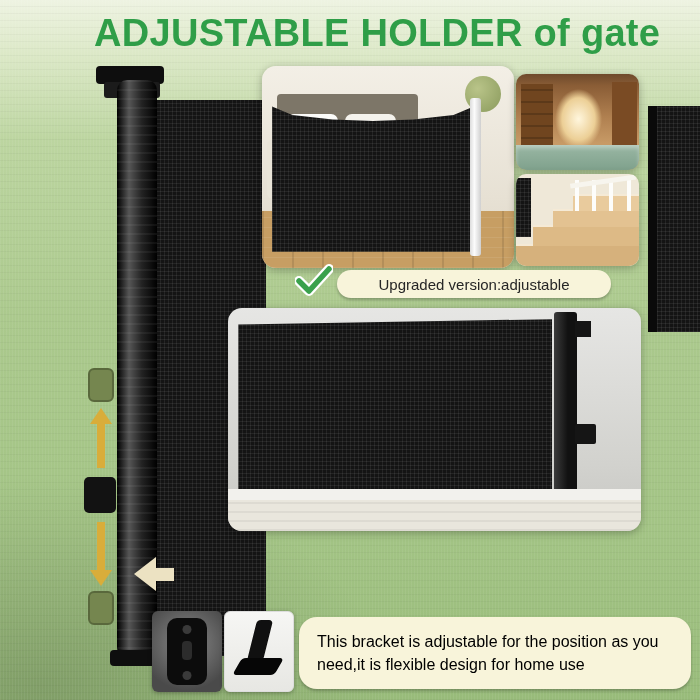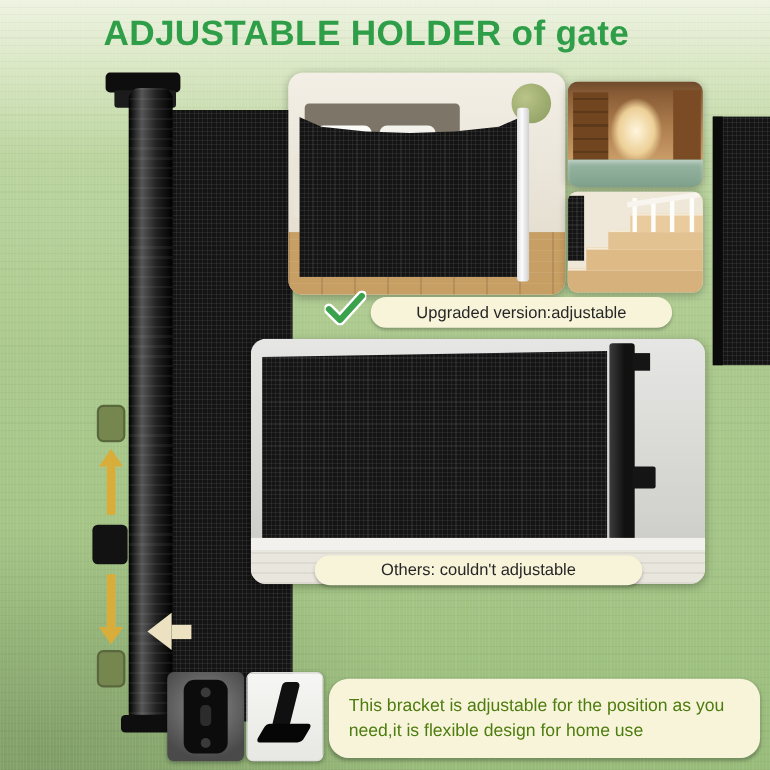--- a/index.html
+++ b/index.html
@@ -11,21 +11,21 @@
       linear-gradient(180deg,#eef3e2 0%,#dbe8c6 8%,#bcd5a0 20%,#abc98d 45%,#a3c485 75%,#98bb7a 100%);
   }
   .wall-texture{
     position:absolute;inset:0;z-index:0;
     background-image:
       repeating-linear-gradient(90deg, rgba(255,255,255,0.06) 0 1px, transparent 1px 3px),
       repeating-linear-gradient(0deg, rgba(0,0,0,0.03) 0 1px, transparent 1px 7px);
   }
   .title{
     position:absolute;left:94px;top:12px;z-index:4;
-    font-size:32px;font-weight:800;letter-spacing:.3px;color:#2f9e48;
+    font-size:38px;font-weight:800;letter-spacing:.3px;color:#2f9e48;
   }
   
   .mesh{
     background-color:#141414;
     background-image:
       repeating-linear-gradient(0deg, rgba(255,255,255,0.07) 0 1px, transparent 1px 4px),
       repeating-linear-gradient(90deg, rgba(255,255,255,0.07) 0 1px, transparent 1px 4px);
   }
   .mesh-left{position:absolute;left:152px;top:100px;width:114px;height:556px;z-index:1;}
   .mesh-right{position:absolute;left:648px;top:106px;width:52px;height:226px;z-index:1;border-left:9px solid #0a0a0a;}
@@ -107,21 +107,21 @@
   
   .pill{
     position:absolute;z-index:4;background:#f8f4da;border-radius:16px;
     display:flex;align-items:center;justify-content:center;
     font-size:15px;color:#262626;box-shadow:0 2px 3px rgba(0,0,0,0.25);
   }
   .pill-upgraded{left:337px;top:270px;width:274px;height:28px;border-radius:14px;}
   .pill-others{left:286px;top:505px;width:298px;height:27px;border-radius:14px;}
   .pill-rollup{left:170px;top:555px;width:352px;height:34px;border-radius:17px;color:#6e2c1c;font-weight:600;}
   .pill-note{left:299px;top:617px;width:392px;height:72px;border-radius:18px;
-    color:#4d7c0f;font-size:16px;line-height:1.45;justify-content:flex-start;
+    color:#000000;font-size:16px;line-height:1.45;justify-content:flex-start;
     padding:0 18px;box-sizing:border-box;text-align:left;}
   .check-wrap{position:absolute;left:295px;top:264px;width:38px;height:32px;z-index:4;}
   .l-arrow{position:absolute;left:134px;top:557px;z-index:4;display:flex;align-items:center;height:34px;}
   .la-head{width:0;height:0;border-top:17px solid transparent;border-bottom:17px solid transparent;border-right:22px solid #ece2c2;}
   .la-shaft{width:18px;height:13px;background:#ece2c2;}
   
   .bracket-photo{position:absolute;z-index:3;width:70px;height:81px;border-radius:6px;overflow:hidden;box-shadow:0 1px 4px rgba(0,0,0,0.3);}
   .bp-front{left:152px;top:611px;background:radial-gradient(circle at 50% 40%, #8a8a8a,#4a4a4a 78%);}
   .bp1-body{left:22%;top:9%;width:56%;height:82%;background:#0c0c0c;border-radius:10px;}
   .bp1-hole{left:50%;transform:translateX(-50%);width:9px;height:9px;border-radius:50%;background:#3a3a3a;}
@@ -206,23 +206,20 @@
 
   <div class="inset inset-others">
     <div class="abs ot-wall"></div>
     <div class="abs ot-mesh mesh"></div>
     <div class="abs ot-pole"></div>
     <div class="abs ot-bracket-top"></div>
     <div class="abs ot-bracket-mid"></div>
     <div class="abs ot-base"></div>
     <div class="abs ot-floor"></div>
   </div>
-  <div class="pill pill-others">
-    <span>Others: couldn't adjustable</span>
-  </div>
 
   <div class="l-arrow">
     <div class="la-head"></div>
     <div class="la-shaft"></div>
   </div>
 
   <div class="bracket-photo bp-front">
     <div class="abs bp1-body"></div>
     <div class="abs bp1-hole bp1-hole-t"></div>
     <div class="abs bp1-slot"></div>

